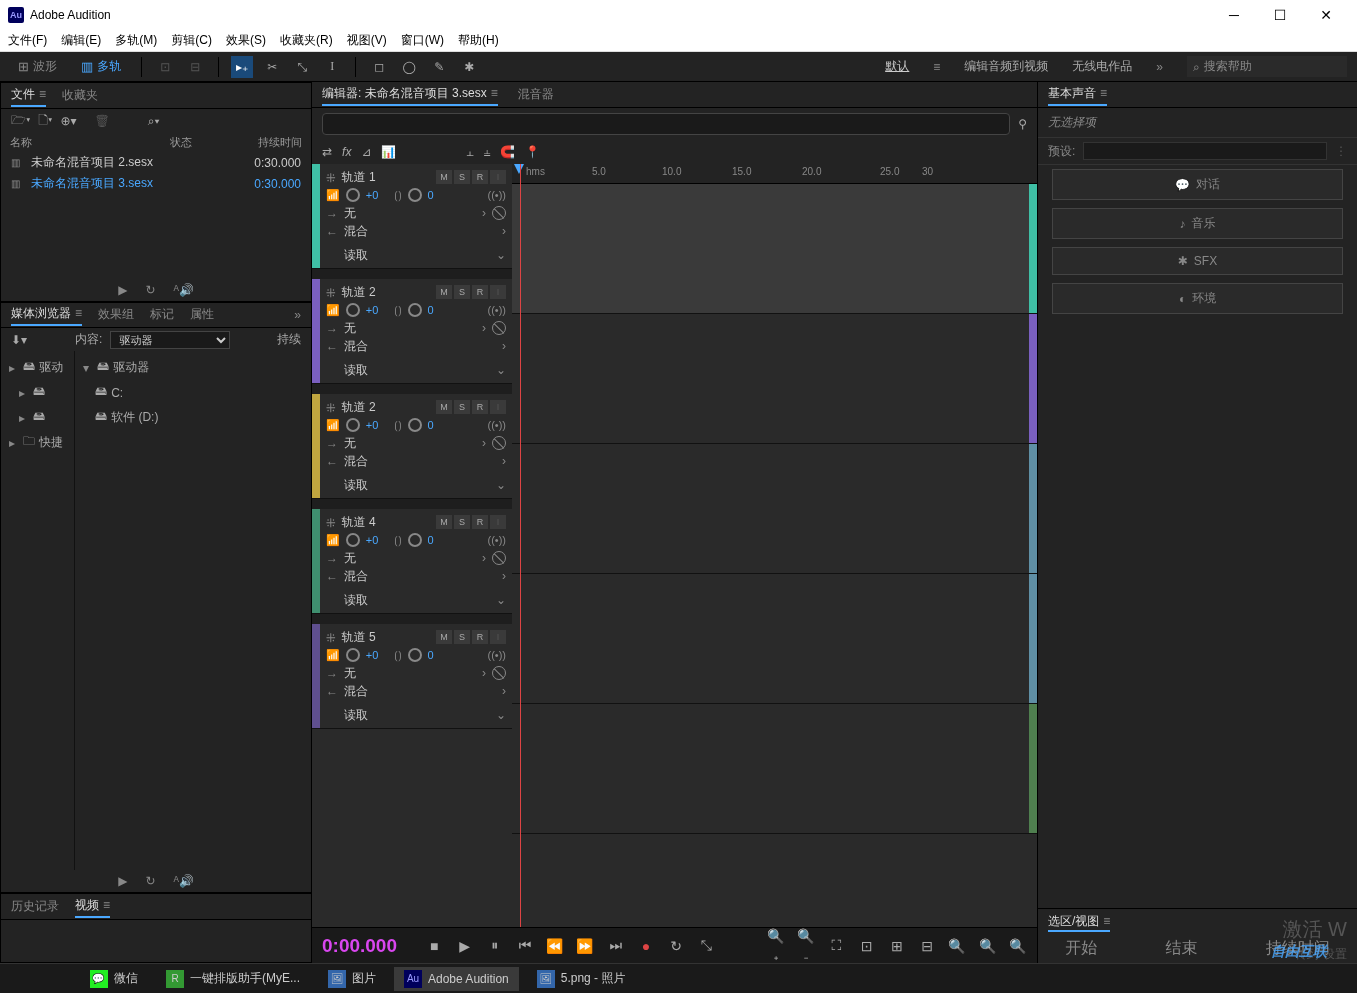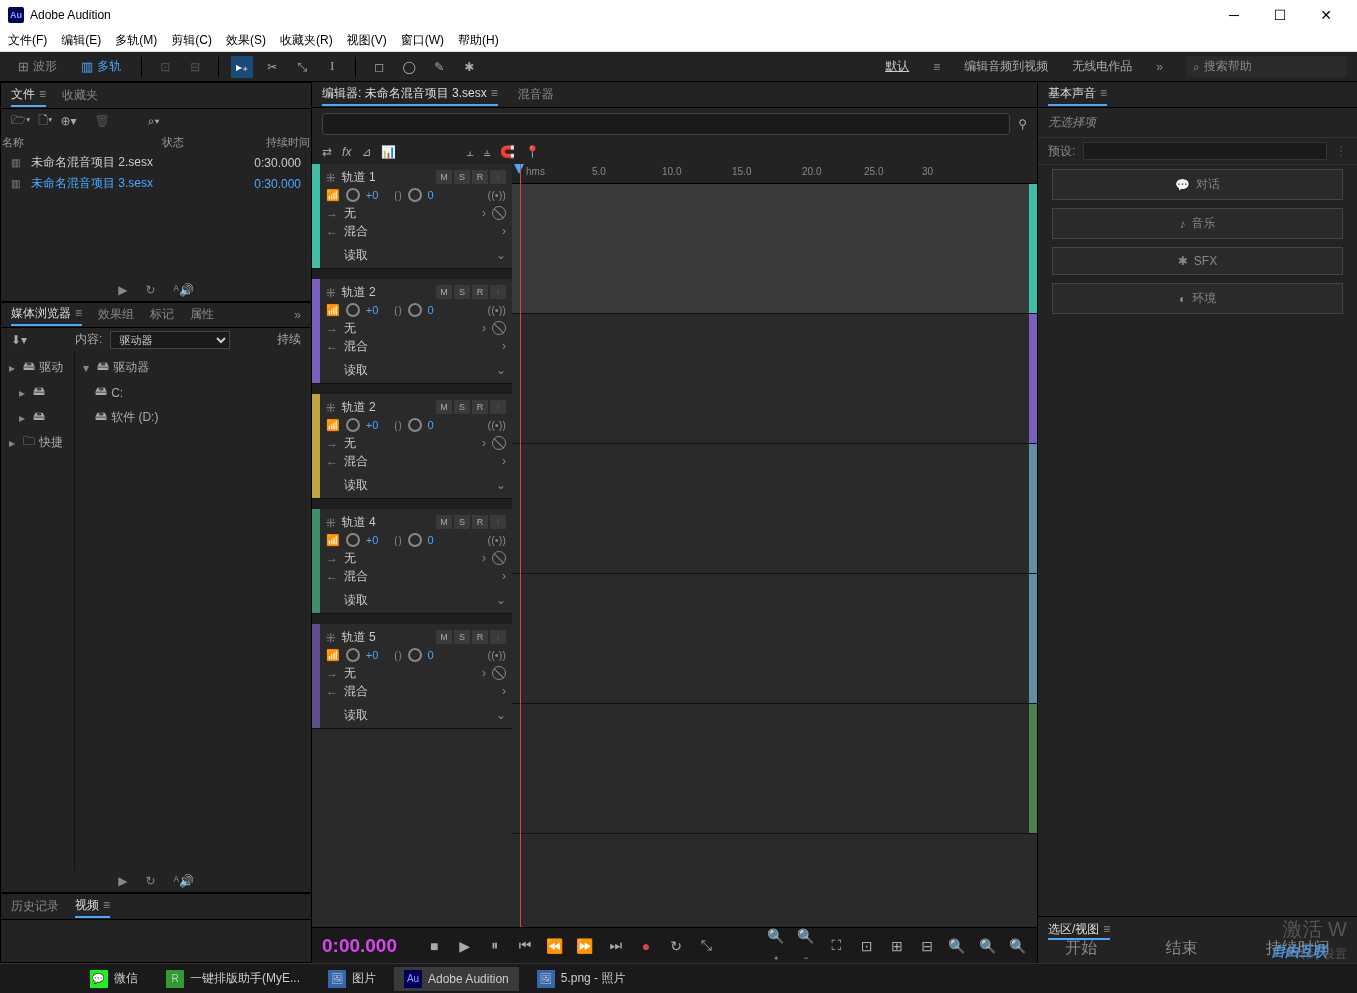--- a/index.html
+++ b/index.html
@@ -21,21 +21,21 @@
 .right-ws .active { text-decoration: underline; color: #ccc; }
 .searchbox { background: #2a2a2a; padding: 2px 6px; display: flex; align-items: center; gap: 4px; color: #888; width: 160px; }
 .content { display: flex; height: calc(100% - 112px); background: #232323; }
 .leftcol { width: 312px; display: flex; flex-direction: column; }
 .panel { border: 1px solid #000; background: #232323; }
 .panel-head { height: 26px; display: flex; align-items: center; padding: 0 10px; gap: 16px; background: #232323; border-bottom: 1px solid #000; }
 .ptab { color: #888; padding: 2px 0; }
 .ptab.active { color: #ddd; border-bottom: 2px solid #4aa8ff; }
 .ptab .menuic { color: #888; margin-left: 4px; }
 .files-toolbar { height: 24px; display: flex; align-items: center; gap: 8px; padding: 0 10px; color: #aaa; }
-.files-cols { display: flex; padding: 2px 1px; color: #999; font-size: 11px; }
+.files-cols { display: flex; padding: 2px 9px; color: #999; font-size: 11px; }
 .files-cols .c1 { width: 160px; }
 .files-cols .c2 { width: 50px; }
 .files-cols .c3 { flex: 1; text-align: right; }
 .file-row { display: flex; padding: 2px 10px; align-items: center; }
 .file-row .ic { width: 14px; margin-right: 6px; color: #888; font-size: 10px; }
 .file-row .name { width: 154px; }
 .file-row .dur { margin-left: auto; }
 .file-row.active .name, .file-row.active .dur { color: #4aa8ff; }
 .play-controls { height: 22px; display: flex; justify-content: center; gap: 18px; align-items: center; color: #888; margin-top: auto; padding: 4px 0; }
 .media-browser { flex: 1; min-height: 0; }
@@ -82,21 +82,21 @@
 .transport .tic { color: #aaa; font-size: 14px; width: 20px; text-align: center; }
 .transport .rec { color: #d44; }
 .levels-panel { height: 38px; border-top: 1px solid #000; padding: 4px 10px; background: #232323; }
 .rightcol { width: 320px; border-left: 1px solid #000; display: flex; flex-direction: column; }
 .noselect { padding: 6px 10px; color: #888; font-style: italic; border-bottom: 1px solid #333; }
 .preset-row { padding: 4px 10px; display: flex; align-items: center; gap: 8px; color: #888; border-bottom: 1px solid #333; }
 .preset-row .sel { flex: 1; background: #1a1a1a; border: 1px solid #333; height: 18px; }
 .assign-text { text-align: center; padding: 30px 20px 16px; color: #bbb; font-size: 12px; }
 .type-btn { margin: 4px 14px; padding: 6px; background: #2a2a2a; border: 1px solid #444; text-align: center; color: #888; display: flex; align-items: center; justify-content: center; gap: 6px; }
 .selview { padding: 4px 10px; border-top: 1px solid #000; }
-.selview-head { color: #ccc; margin-bottom: 0; }
+.selview-head { color: #ccc; margin-bottom: 8px; }
 .selview-cols { display: flex; gap: 34px; color: #888; font-size: 16px; justify-content: space-around; }
 .taskbar { position: absolute; bottom: 0; left: 0; right: 0; height: 30px; background: #1a1a1a; display: flex; align-items: center; padding: 0 80px; gap: 8px; border-top: 1px solid #333; }
 .taskbtn { display: flex; align-items: center; gap: 6px; padding: 2px 10px; color: #ccc; height: 24px; }
 .taskbtn.active { background: #3a3a3a; }
 .taskbtn .tic { width: 18px; height: 18px; display: inline-flex; align-items: center; justify-content: center; background: #444; font-size: 10px; }
 .watermark { position: absolute; right: 10px; bottom: 50px; color: #555; font-size: 20px; }
 .watermark2 { position: absolute; right: 10px; bottom: 30px; color: #555; font-size: 12px; }
 .logo-overlay { position: absolute; right: 30px; bottom: 32px; color: #4aa8ff; font-size: 14px; font-style: italic; font-weight: bold; opacity: 0.8; }
 .overflow-ic { color: #888; }
 </style>
@@ -521,21 +521,21 @@
           </div>
         </div>
       <div class="timeline-area">
         <div class="ruler">
           <span class="playhead-indicator"></span>
           <span class="tick" style="left:14px">hms</span>
           <span class="tick" style="left:80px">5.0</span>
           <span class="tick" style="left:150px">10.0</span>
           <span class="tick" style="left:220px">15.0</span>
           <span class="tick" style="left:290px">20.0</span>
-          <span class="tick" style="left:352px">25.0</span>
+          <span class="tick" style="left:368px">25.0</span>
           <span class="tick" style="left:410px">30</span>
         </div>
         <div class="playhead"></div>
         <div id="lanes">
             <div class="track-lane first">
               <div class="lane-strip" style="background:#3fbfa5"></div>
             </div>
             <div class="track-lane">
               <div class="lane-strip" style="background:#7a5fbf"></div>
             </div>

